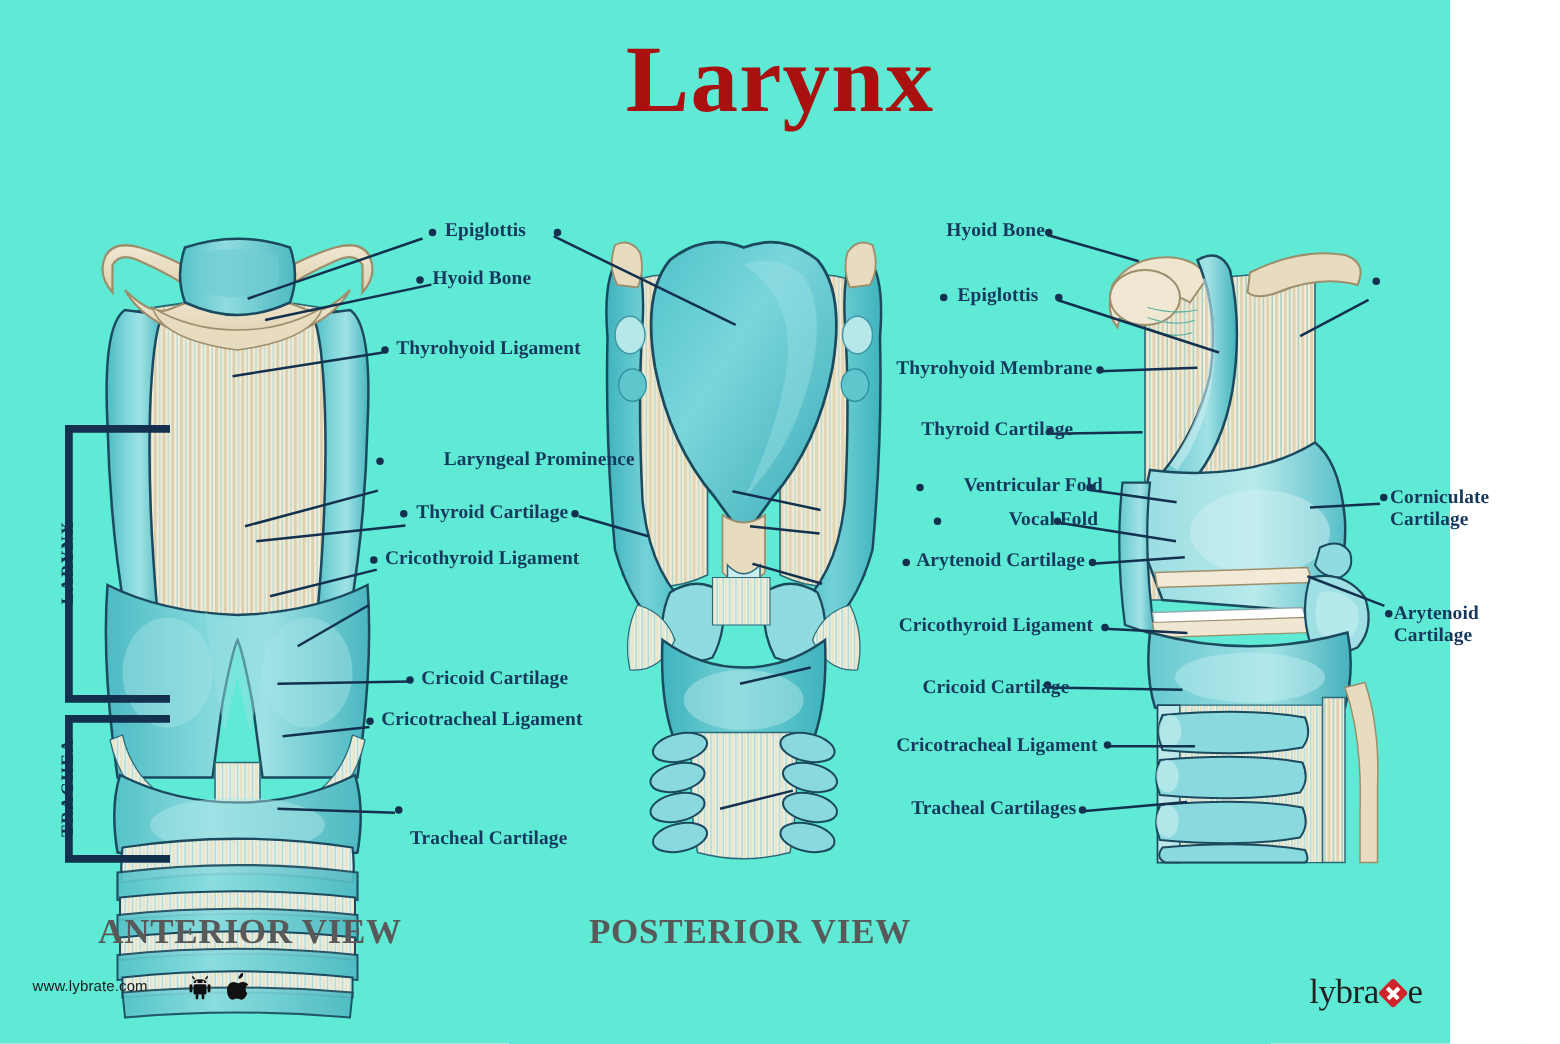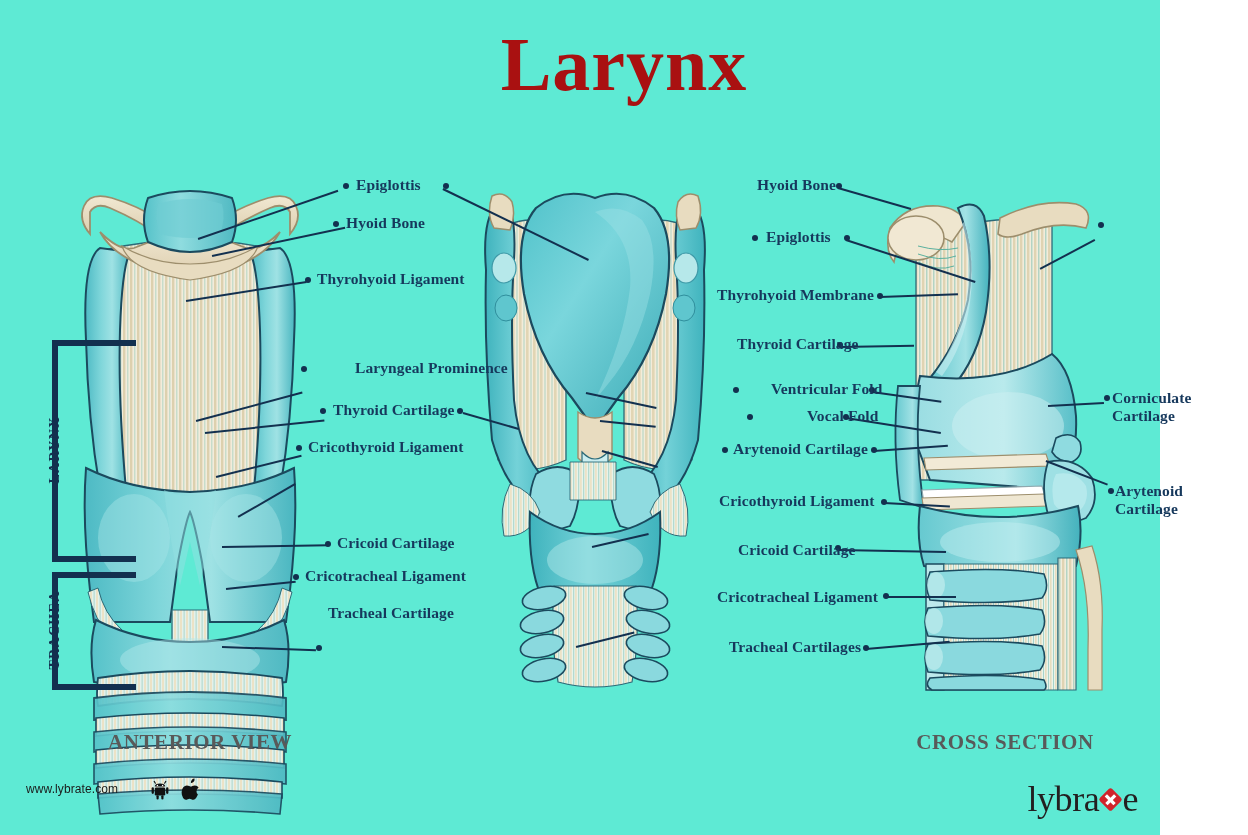--- a/index.html
+++ b/index.html
@@ -46,36 +46,36 @@
     letter-spacing: 1.3px;
     transform: rotate(-90deg);
     transform-origin: 50% 50%;
     white-space: nowrap;
   }
 
   
   .vcap {
     position: absolute;
     font-family: "Liberation Serif", "DejaVu Serif", serif;
-    font-weight: 700; font-size: 21px; color: #595959;
+    font-weight: 700; font-size: 28px; color: #595959;
     letter-spacing: .6px; white-space: nowrap;
     text-align: center;
   }
 
   
   #footer-url {
     position: absolute; left: 26px; top: 782px;
     font-family: "Liberation Sans", "DejaVu Sans", sans-serif;
     font-size: 12px; color: #1a1a1a; letter-spacing: .1px;
   }
   .store-ico { position: absolute; top: 778px; }
   #logo {
     position: absolute; right: 22px; top: 778px;
     font-family: "Liberation Serif", "DejaVu Serif", serif;
-    font-size: 36px; color: #231f20; letter-spacing: -.4px;
+    font-size: 28px; color: #231f20; letter-spacing: -.4px;
     display: flex; align-items: center;
   }
   #logo .plus-mark {
     display: inline-block; width: 21px; height: 21px; background: #d0232b;
     margin: 0 1px 0 1px; position: relative; transform: rotate(45deg) scale(.82);
     border-radius: 3px;
   }
   #logo .plus-mark::before, #logo .plus-mark::after {
     content: ""; position: absolute; background: #fff;
   }
@@ -408,39 +408,39 @@
   </div>
 
   <div class="lbl" style="left:356px; top:176px;">Epiglottis</div>
   <div class="lbl" style="left:346px; top:214px;">Hyoid Bone</div>
   <div class="lbl" style="left:317px; top:270px;">Thyrohyoid Ligament</div>
   <div class="lbl" style="left:329px; top:359px;margin-left:26px;">Laryngeal Prominence</div>
   <div class="lbl" style="left:333px; top:401px;">Thyroid Cartilage</div>
   <div class="lbl" style="left:308px; top:438px;">Cricothyroid Ligament</div>
   <div class="lbl" style="left:337px; top:534px;">Cricoid Cartilage</div>
   <div class="lbl" style="left:305px; top:567px;">Cricotracheal Ligament</div>
-  <div class="lbl" style="left:328px; top:604px;">Tracheal Cartilage</div>
+  <div class="lbl" style="left:328px; top:662px;">Tracheal Cartilage</div>
 
   <div class="lbl" style="left:757px; top:176px;">Hyoid Bone</div>
   <div class="lbl" style="left:766px; top:228px;">Epiglottis</div>
   <div class="lbl" style="left:717px; top:286px;">Thyrohyoid Membrane</div>
   <div class="lbl" style="left:737px; top:335px;">Thyroid Cartilage</div>
   <div class="lbl" style="left:771px; top:380px;">Ventricular Fold</div>
   <div class="lbl" style="left:761px; top:407px;margin-left:46px;">Vocal Fold</div>
   <div class="lbl" style="left:733px; top:440px;">Arytenoid Cartilage</div>
   <div class="lbl" style="left:719px; top:492px;">Cricothyroid Ligament</div>
   <div class="lbl" style="left:738px; top:541px;">Cricoid Cartilage</div>
   <div class="lbl" style="left:717px; top:588px;">Cricotracheal Ligament</div>
   <div class="lbl" style="left:729px; top:638px;">Tracheal Cartilages</div>
 
   <div class="lbl wrap" style="left:1112px; top:389px; width:112px;">Corniculate Cartilage</div>
   <div class="lbl wrap" style="left:1115px; top:482px; width:106px;">Arytenoid Cartilage</div>
 
   <div class="vcap" style="left:60px; top:730px; width:280px;">ANTERIOR VIEW</div>
-  <div class="vcap" style="left:865px; top:730px; width:280px;">CROSS SECTION</div>
+  <div class="vcap" style="left:455px; top:730px; width:290px;">POSTERIOR VIEW</div>
 
   <div id="footer-url">www.lybrate.com</div>
 
   <div class="store-ico" style="left:151px;">
     <svg width="20" height="22" viewBox="0 0 20 22">
       <g fill="#111">
         <path d="M3.2 3.4 L4.4 5.2" stroke="#111" stroke-width="1.1" stroke-linecap="round"></path>
         <path d="M14.8 3.4 L13.6 5.2" stroke="#111" stroke-width="1.1" stroke-linecap="round"></path>
         <path d="M3.8 8.4 Q3.8 5.4 9 5.4 Q14.2 5.4 14.2 8.4 Z"></path>
         <rect x="3.8" y="9.4" width="10.4" height="8.2" rx="1.3"></rect>

